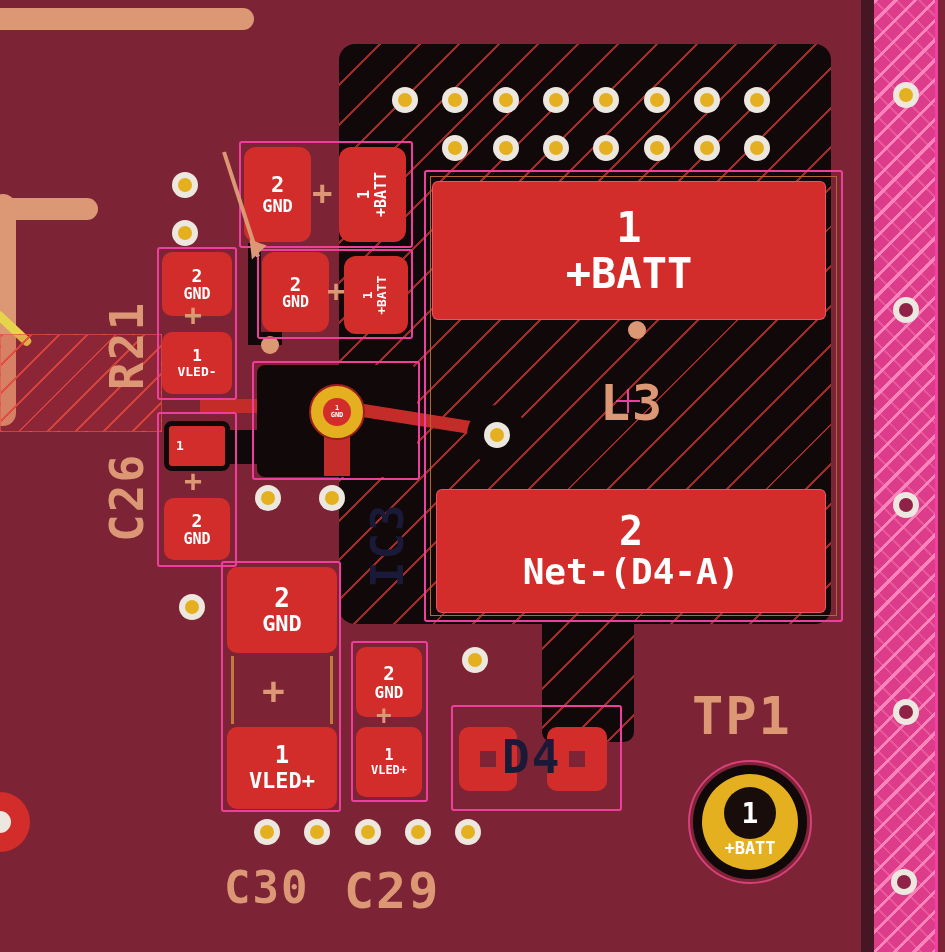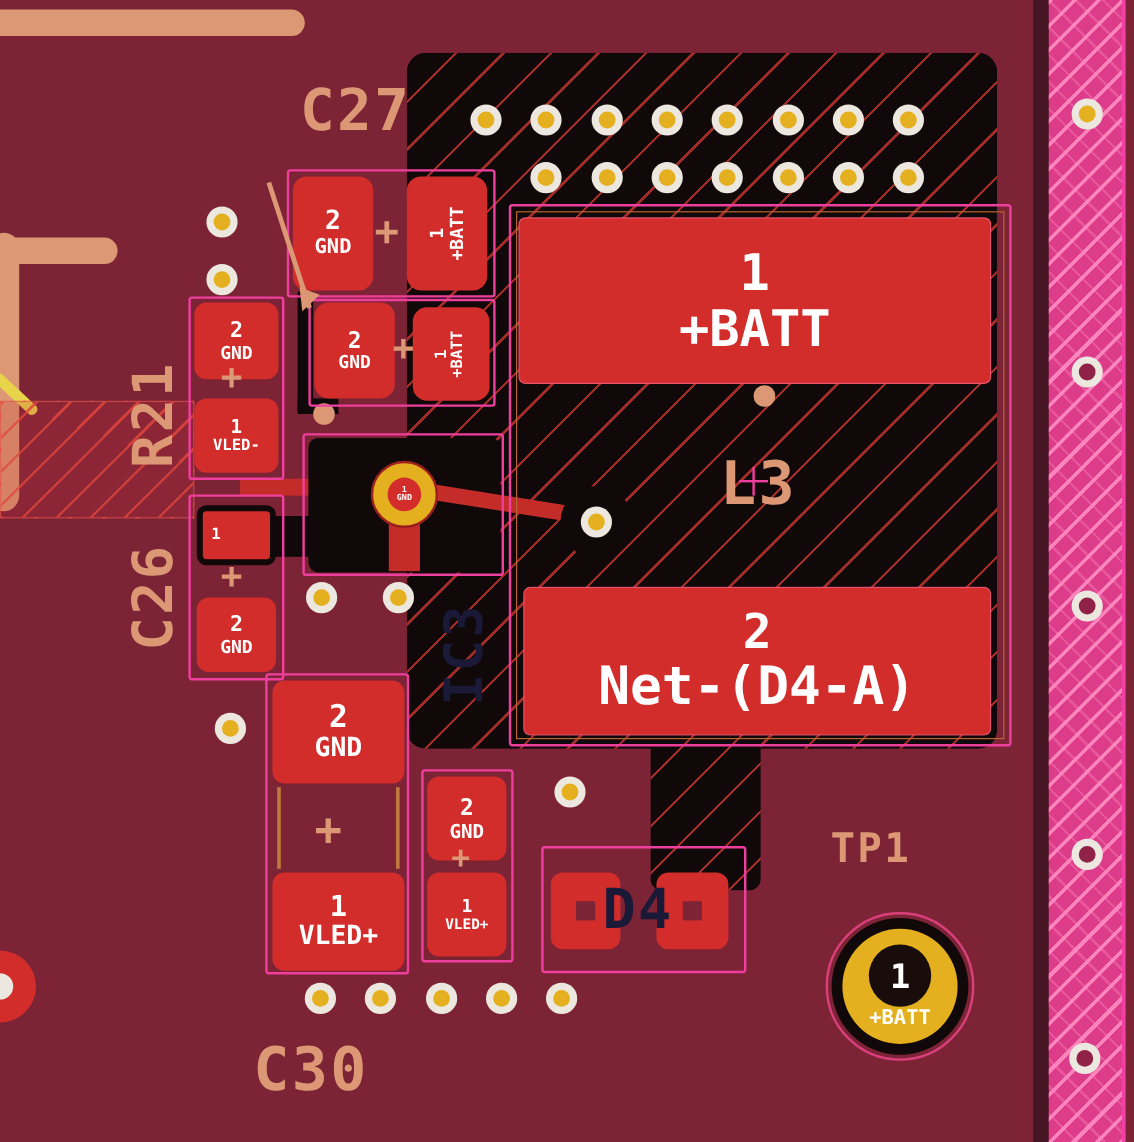--- a/index.html
+++ b/index.html
@@ -104,21 +104,21 @@
   <div class="via" style="left:484px;top:422px">
       <i></i>
     </div>
 
   <div class="pad" style="left:432px;top:181px;width:394px;height:139px;border:1px solid rgba(255,120,175,.5)">
     <span style="font-size:42px">1</span>
     <span style="font-size:42px">+BATT</span>
   </div>
   <div class="pad" style="left:436px;top:489px;width:390px;height:124px;border:1px solid rgba(255,120,175,.5)">
     <span style="font-size:40px">2</span>
-    <span style="font-size:44px">Net-(D4-A)</span>
+    <span style="font-size:36px">Net-(D4-A)</span>
   </div>
 
   <div class="dot" style="left:628px;top:321px"></div>
   <div class="dot" style="left:261px;top:336px"></div>
 
   <div class="ref" style="left:600px;top:378px;font-size:50px">L3</div>
   <div class="crossline" style="left:616px;top:400px;width:24px;height:2px"></div>
   <div class="crossline" style="left:627px;top:389px;width:2px;height:24px"></div>
 
   <div style="position:absolute;left:309px;top:384px;width:56px;height:56px;border-radius:50%;background:#e5b01f;border:2px solid #9c1f1f">
@@ -206,27 +206,27 @@
   <div class="fabline" style="left:430px;top:176px;width:407px;height:440px"></div>
   <div class="outline" style="left:239px;top:141px;width:174px;height:107px"></div>
   <div class="outline" style="left:257px;top:249px;width:156px;height:90px"></div>
   <div class="outline" style="left:157px;top:247px;width:80px;height:153px"></div>
   <div class="outline" style="left:157px;top:412px;width:80px;height:155px"></div>
   <div class="outline" style="left:252px;top:361px;width:168px;height:119px"></div>
   <div class="outline" style="left:221px;top:561px;width:120px;height:251px"></div>
   <div class="outline" style="left:351px;top:641px;width:77px;height:161px"></div>
   <div class="outline" style="left:451px;top:705px;width:171px;height:106px"></div>
 
-  <div class="ref" style="left:250px;top:68px;font-size:48px">C27</div>
   <div style="position:absolute;left:224px;top:150px;width:110px;height:4px;background:#dc9874;transform-origin:0 50%;transform:rotate(72deg)"></div>
   <div style="position:absolute;left:246px;top:242px;width:0;height:0;border-left:9px solid transparent;border-right:9px solid transparent;border-top:18px solid #dc9874;transform:rotate(20deg)"></div>
   <div class="ref vref" style="left:104px;top:390px;width:124px;font-size:46px">R21</div>
   <div class="ref vref" style="left:104px;top:542px;width:128px;font-size:46px">C26</div>
-  <div class="ref" style="left:211px;top:866px;font-size:50px">C30</div>
-  <div class="ref" style="left:692px;top:690px;font-size:34px">TP1</div>
+  <div class="ref" style="left:224px;top:866px;font-size:44px">C30</div>
+  <div class="ref" style="left:344px;top:866px;font-size:50px">C29</div>
+  <div class="ref" style="left:692px;top:690px;font-size:52px">TP1</div>
 
   <div class="via" style="left:172px;top:172px">
       <i></i>
     </div>
   <div class="via" style="left:172px;top:220px">
       <i></i>
     </div>
   <div class="via" style="left:255px;top:485px">
       <i></i>
     </div>

